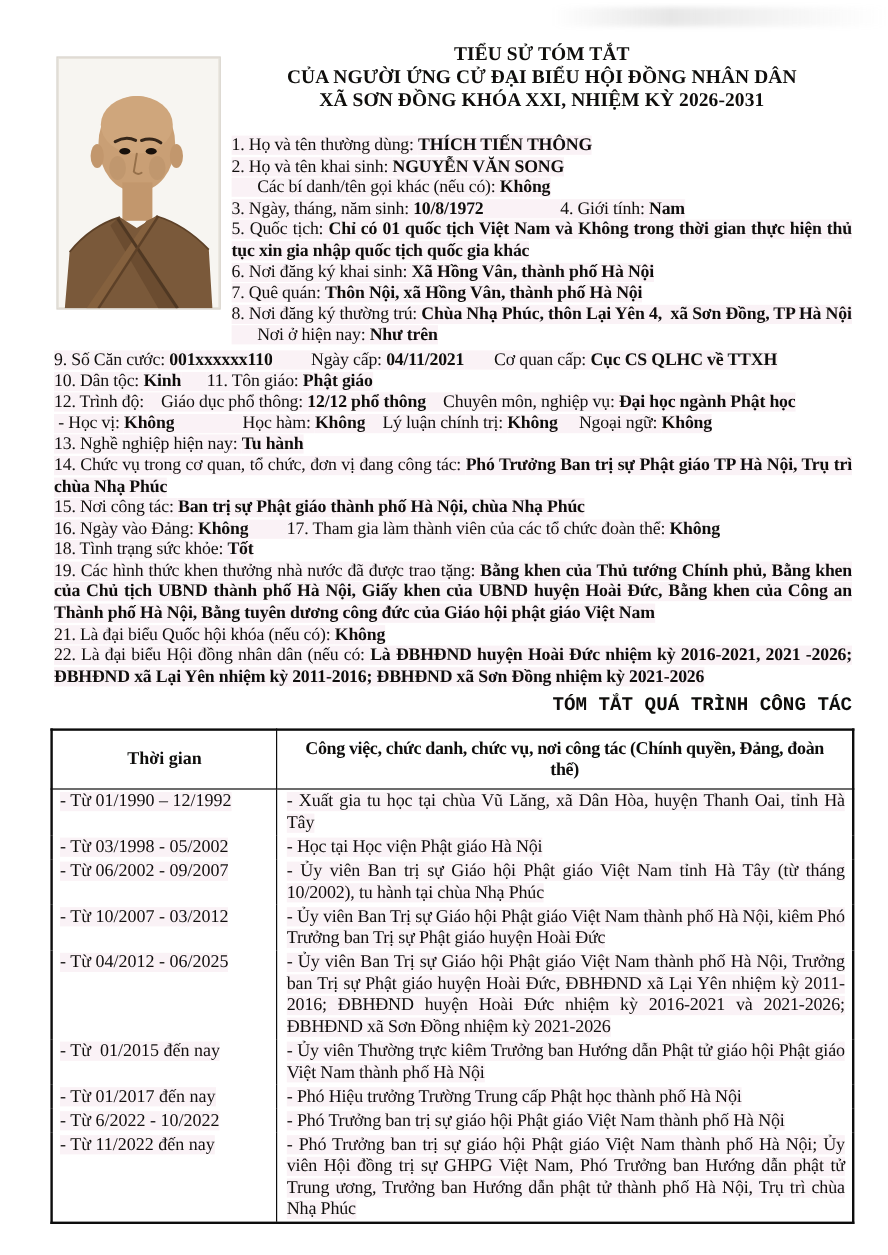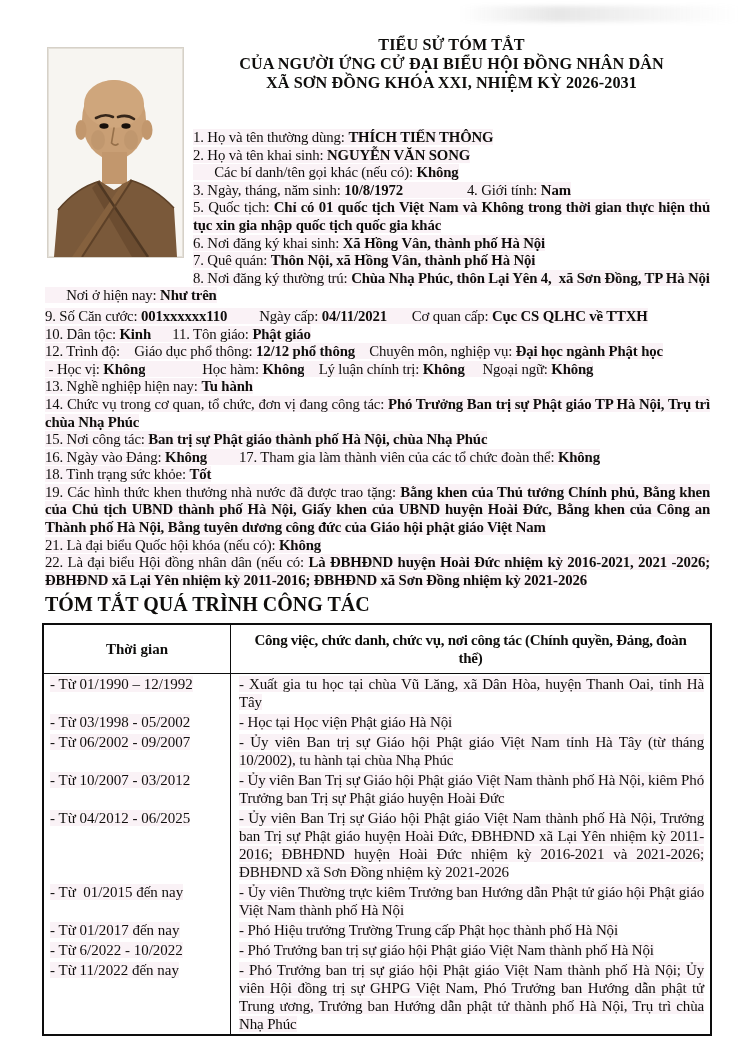--- a/index.html
+++ b/index.html
@@ -16,30 +16,31 @@
     background:linear-gradient(90deg,rgba(0,0,0,0) 0%,rgba(120,120,120,.18) 35%,rgba(160,160,160,.10) 70%,rgba(0,0,0,0) 100%);
     filter:blur(2px);pointer-events:none;
   }
   .photo{
     float:left;width:135px;height:209px;margin:12px 10px 28px 3px;
     outline:1px solid #d6d1c8;background:#f6f4f0;
   }
   .photo svg{display:block;}
   .title-block{
     text-align:center;font-weight:bold;font-size:16.2px;line-height:19px;
-    margin:0 0 36px 0;letter-spacing:.1px;
+    margin:0 0 20px 0;letter-spacing:.1px;
   }
   .title-line{white-space:nowrap;}
   .field{margin:0;text-align:justify;letter-spacing:-.15px;hyphens:none;}
   .fields-bottom{clear:left;padding-top:3px;}
   .hl{background:#faf2f6;}
   .b{font-weight:bold;margin-top:40px;}
   .table-heading{
-    text-align:left;font-weight:bold;font-size:20px;line-height:19px;
+    text-align:right;font-weight:bold;font-size:16px;line-height:19px;
     margin:6px 0 9px 0;
+    font-family:Liberation Mono, monospace;
   }
   table.history{
     border-collapse:collapse;table-layout:fixed;
     width:calc(100% + 5px);margin-left:-3px;
     border:2.5px solid #0d0d0d;
     font-size:15px;line-height:18px;
   }
   table.history th{
     font-weight:bold;text-align:center;vertical-align:middle;
     border-bottom:1.5px solid #0d0d0d;padding:6px 13px;font-size:15px;

